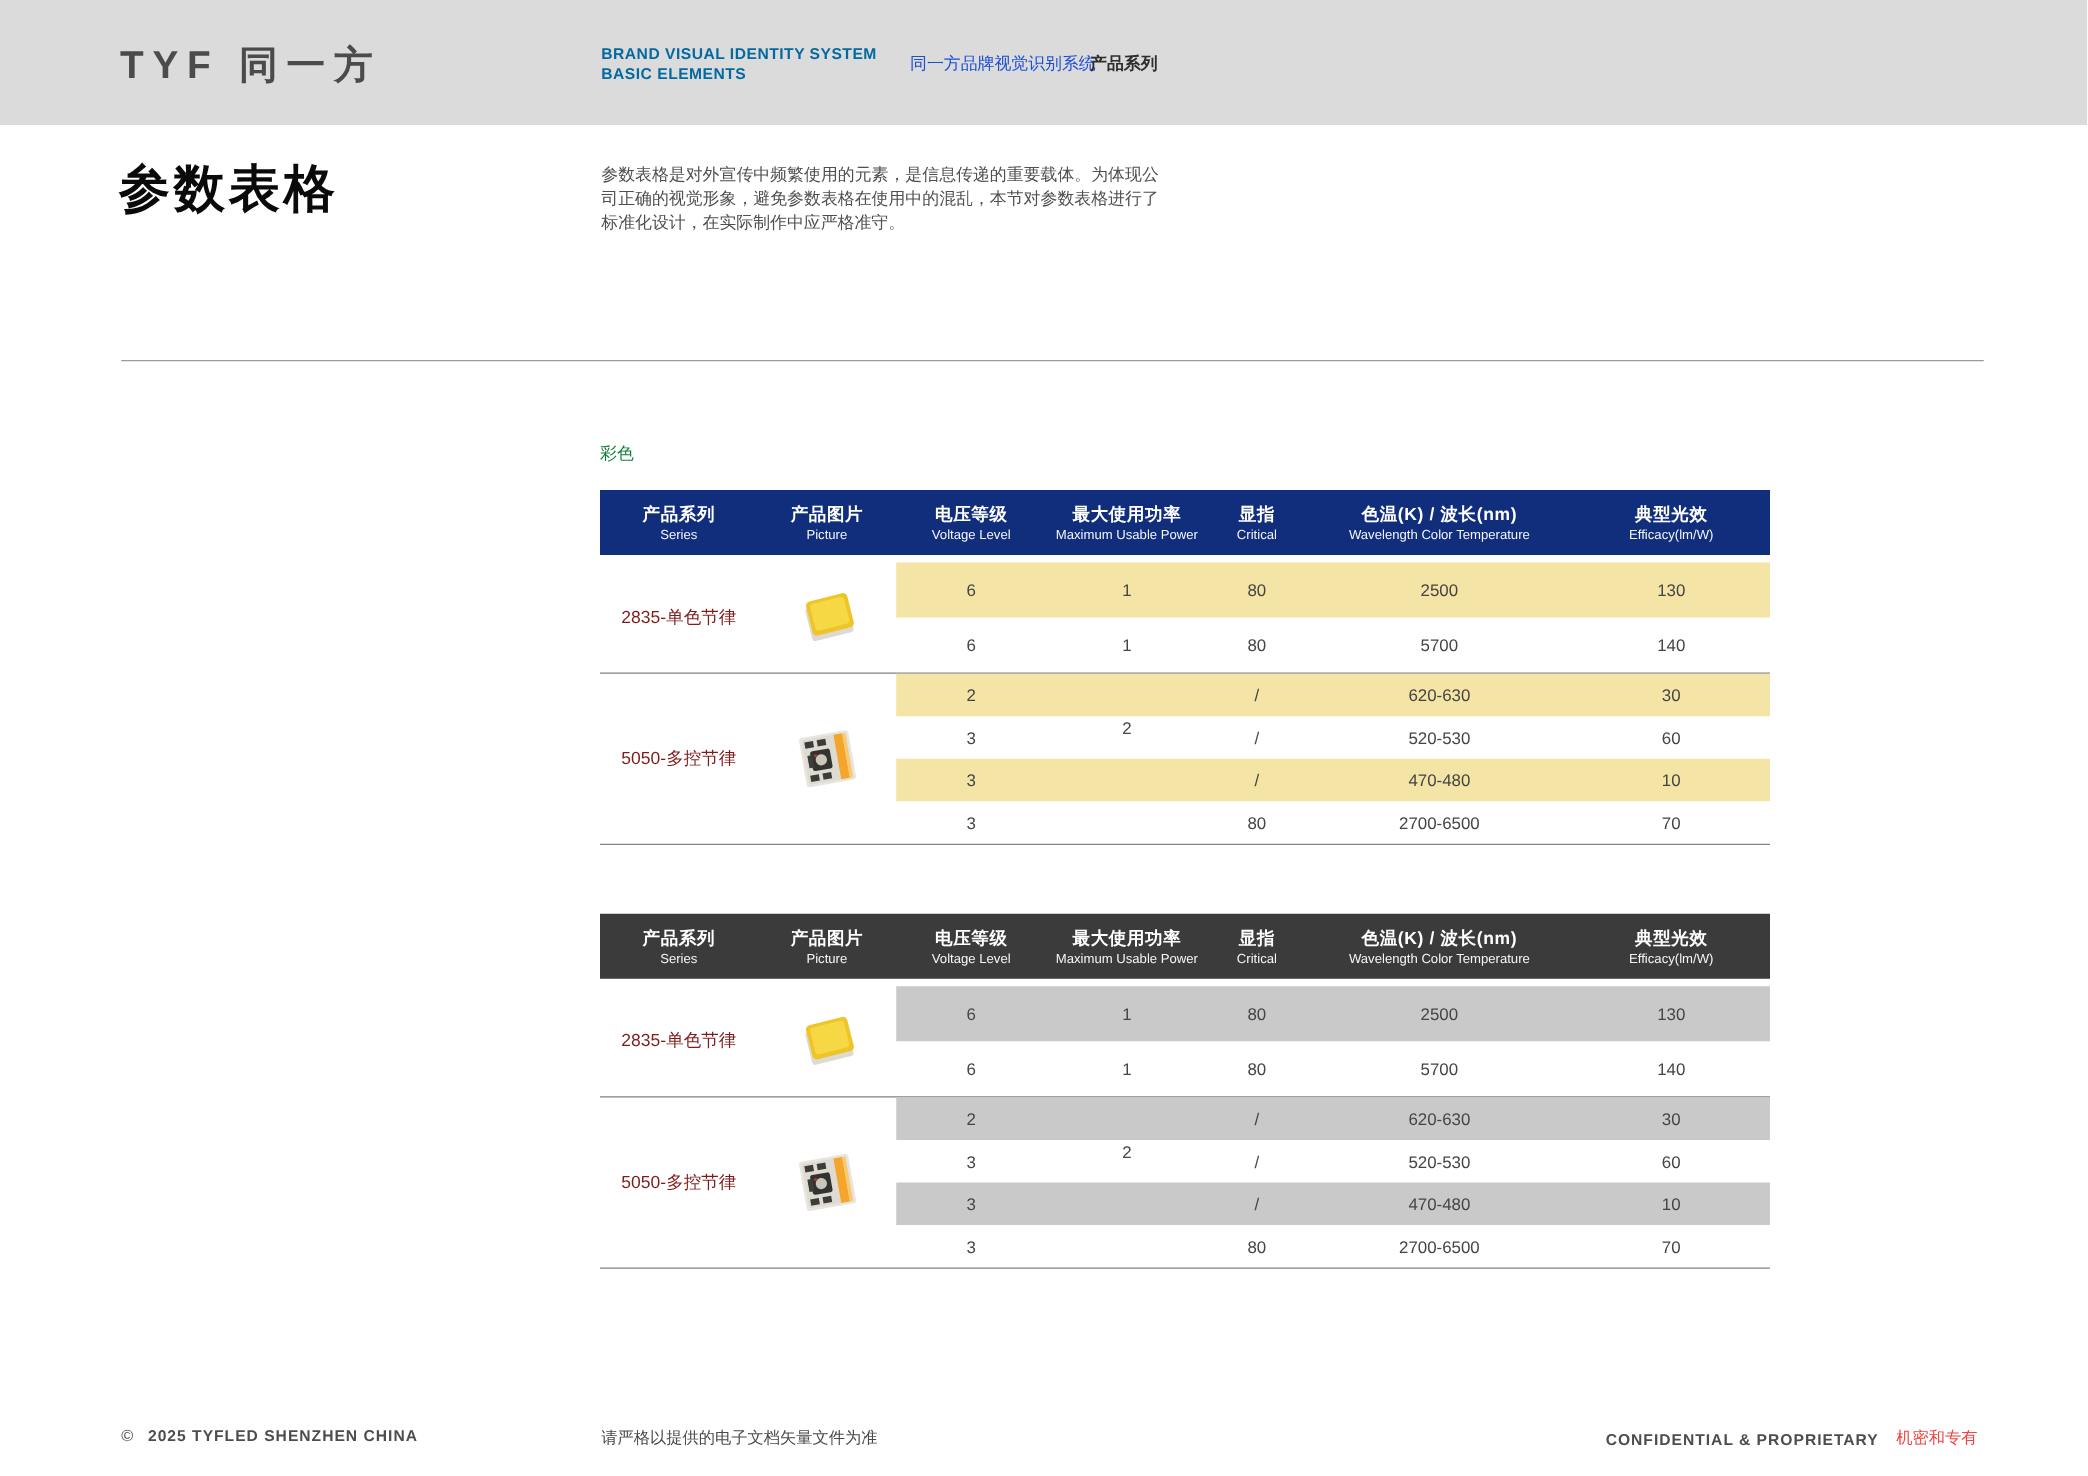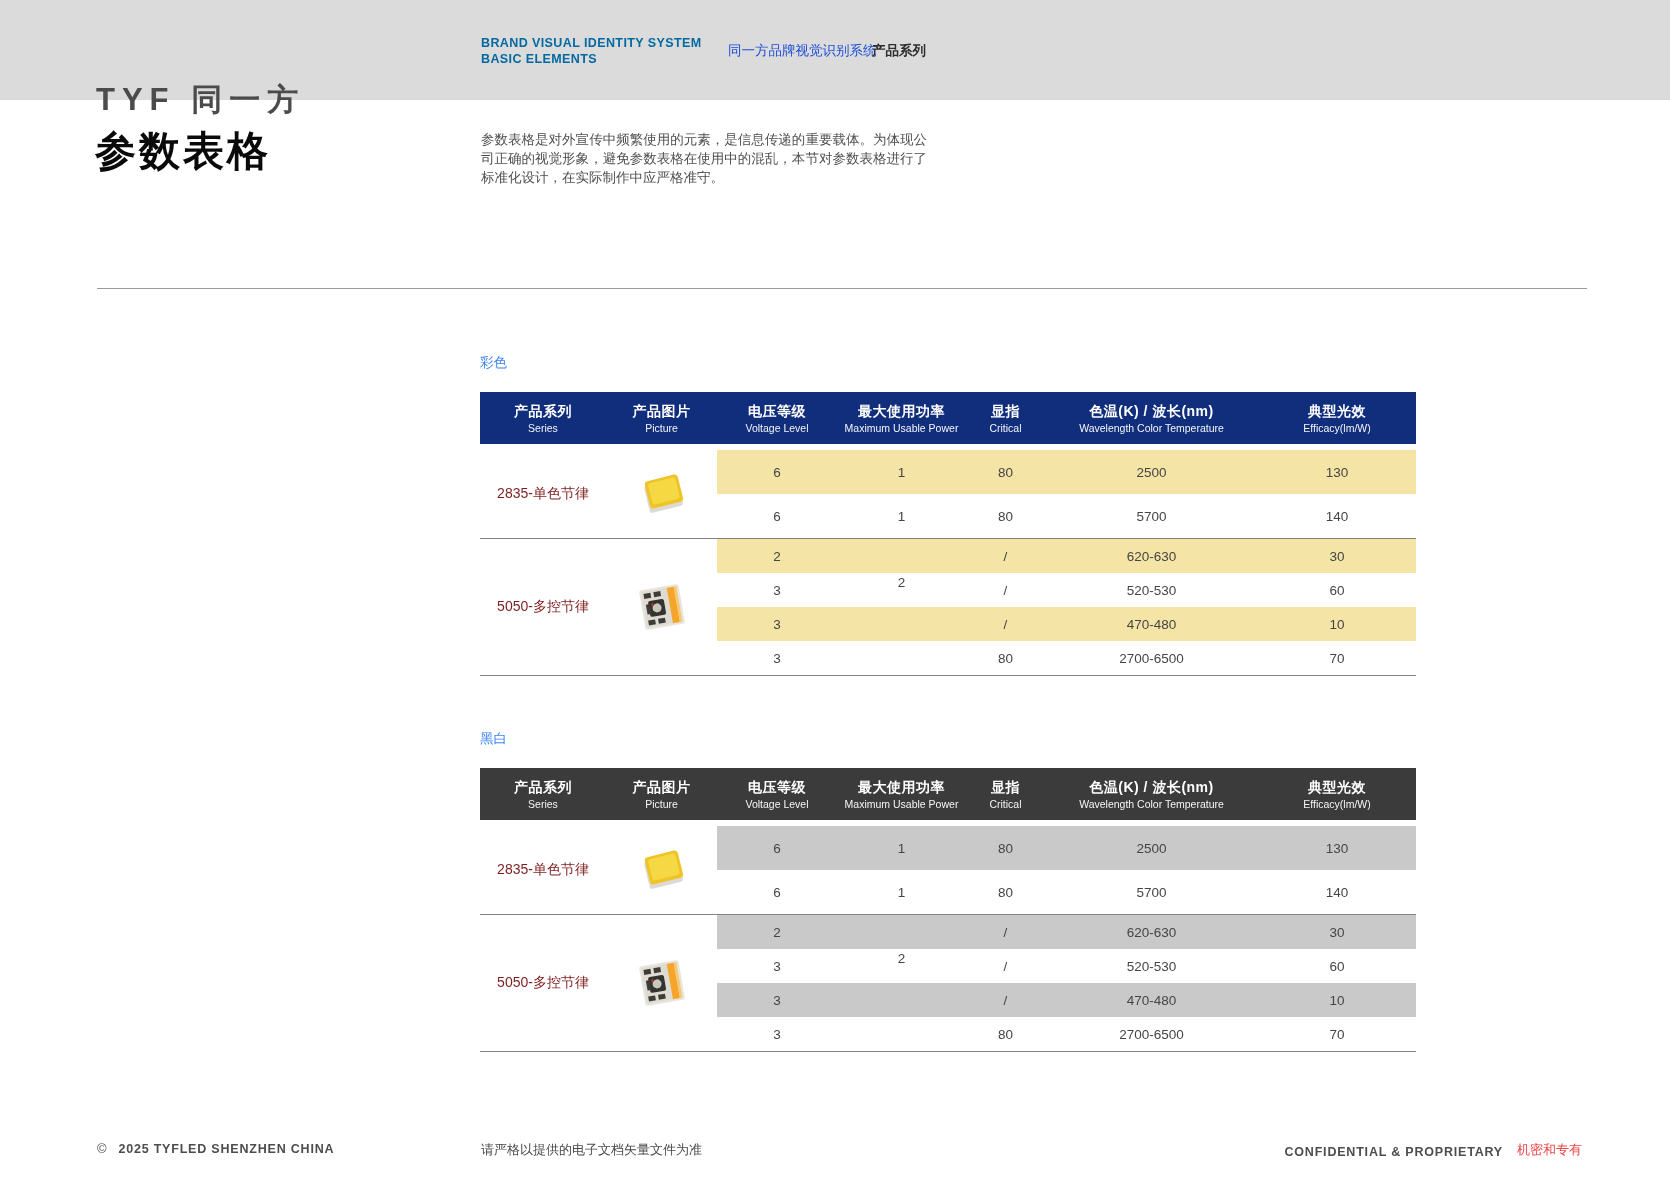--- a/index.html
+++ b/index.html
@@ -2,38 +2,38 @@
 <html><head>
 <meta charset="utf-8">
 <style>
   html,body{margin:0;padding:0;background:#ffffff;}
   .page{position:relative;width:1670px;height:1181px;background:#ffffff;overflow:hidden;
         font-family:"Liberation Sans","DejaVu Sans",sans-serif;color:#333;}
 
   
   .topbar{position:absolute;left:0;top:0;width:1670px;height:100px;background:#dbdbdb;}
   .logo{position:absolute;left:96px;top:31px;font-size:31px;font-weight:700;color:#4b4b4b;
-        letter-spacing:7px;white-space:nowrap;margin-top:48px;}
+        letter-spacing:7px;white-space:nowrap;}
   .brand-block{position:absolute;left:481px;top:35px;font-size:12.5px;font-weight:700;
         color:#0369a1;line-height:16px;letter-spacing:0.4px;}
   .sys-label{position:absolute;left:728px;top:42px;font-size:13.5px;color:#1d4ed8;}
   .app-label{position:absolute;left:872px;top:42px;font-size:13.5px;color:#2e2e2e;font-weight:700;}
 
   
   .page-title{position:absolute;left:95px;top:129px;font-size:41px;font-weight:900;color:#0a0a0a;
         letter-spacing:3px;line-height:1.1;}
   .intro-text{position:absolute;left:481px;top:130px;width:446px;font-size:13.5px;color:#4f4f4f;
         line-height:19px;text-align:justify;}
   .content-divider{position:absolute;left:97px;top:288px;width:1490px;height:1px;background:#9a9a9a;}
 
   
   .table-section{position:absolute;left:480px;width:936px;}
   .table-section.t0{top:355px;}
   .table-section.t1{top:731px;}
-  .section-label{font-size:13.5px;color:#3b82f6;line-height:16px;margin-bottom:21px;}
+  .section-label{font-size:13.5px;color:#15803d;line-height:16px;margin-bottom:21px;}
 
   .thead{display:flex;align-items:stretch;height:52px;color:#ffffff;}
   .hcell{display:flex;flex-direction:column;align-items:center;justify-content:center;gap:1px;}
   .hcn{font-size:14px;font-weight:700;letter-spacing:0.5px;}
   .hen{font-size:10.5px;font-weight:400;opacity:0.95;}
 
   .tbody{margin-top:6px;}
   .tgroup{display:flex;}
   .series-cell{display:flex;align-items:center;justify-content:center;font-size:14px;color:#7f1d1d;}
   .picture-cell{display:flex;align-items:center;justify-content:center;}
@@ -255,21 +255,20 @@
                 <div class="bcell vcell vcol4">
                   <span>70</span>
                 </div>
               </div>
             </div>
           </div>
           <div class="bline"></div>
         </div>
       </div>
       <div class="table-section t1">
-        <div class="section-label">黑白</div>
         <div class="thead" style="background: rgb(59, 59, 59);">
           <div class="hcell col0">
             <div class="hcn">产品系列</div>
             <div class="hen">Series</div>
           </div>
           <div class="hcell col1">
             <div class="hcn">产品图片</div>
             <div class="hen">Picture</div>
           </div>
           <div class="hcell col2">

